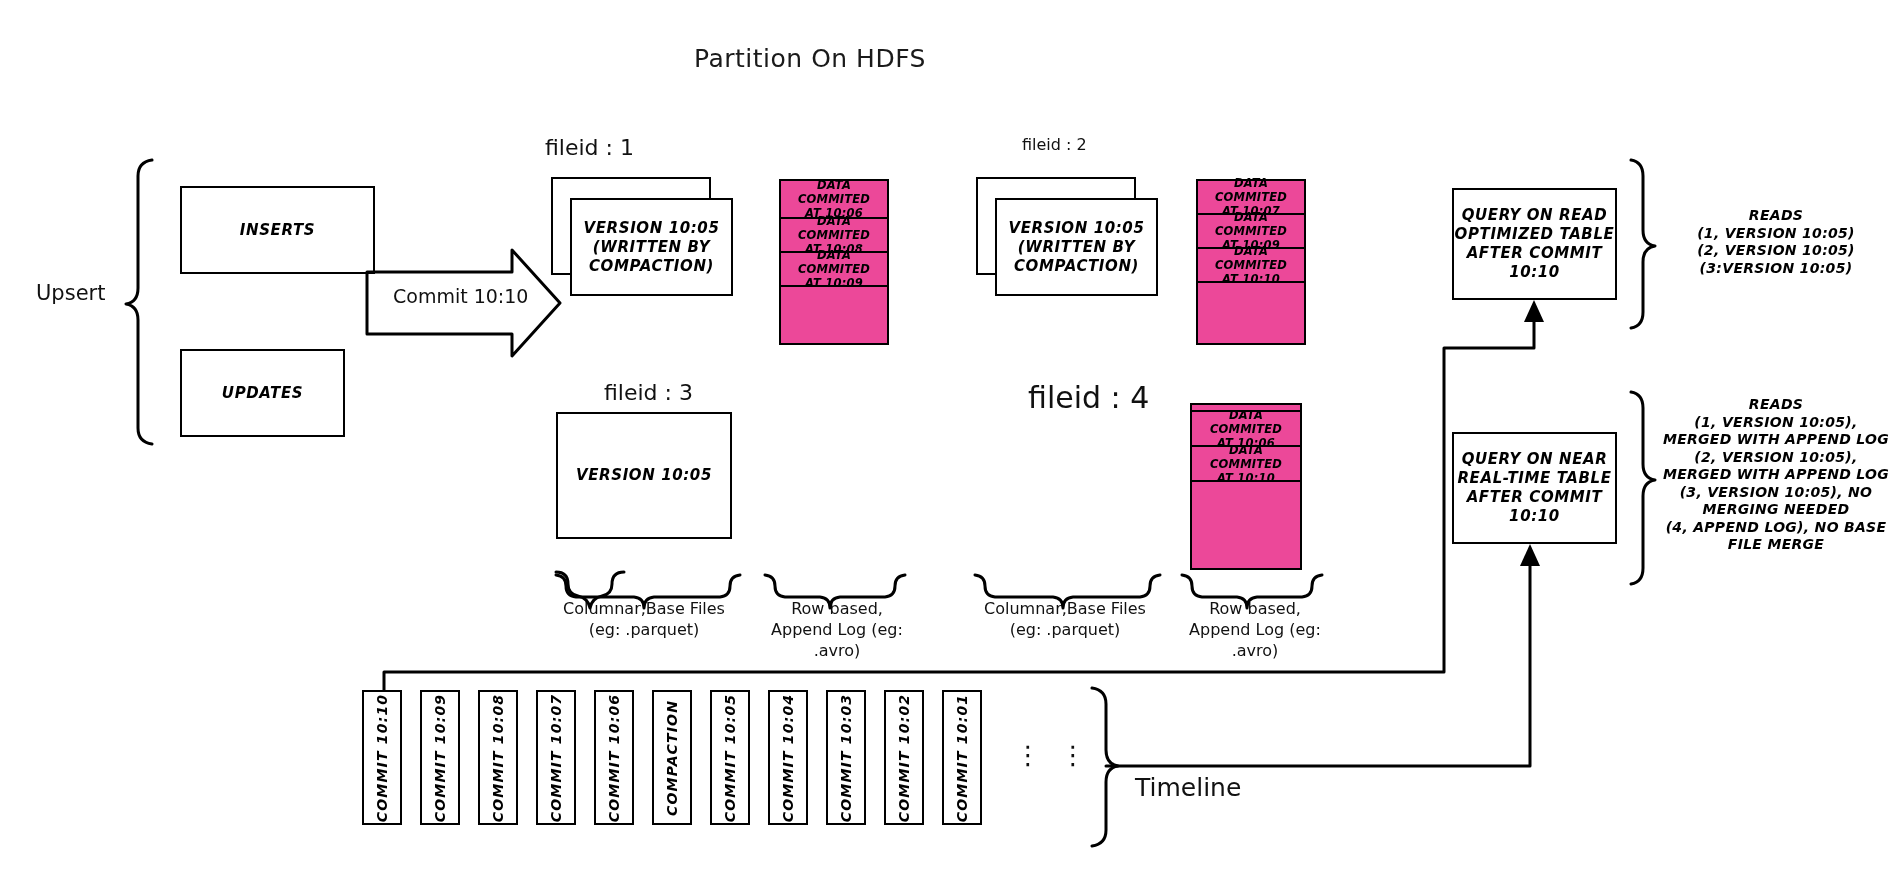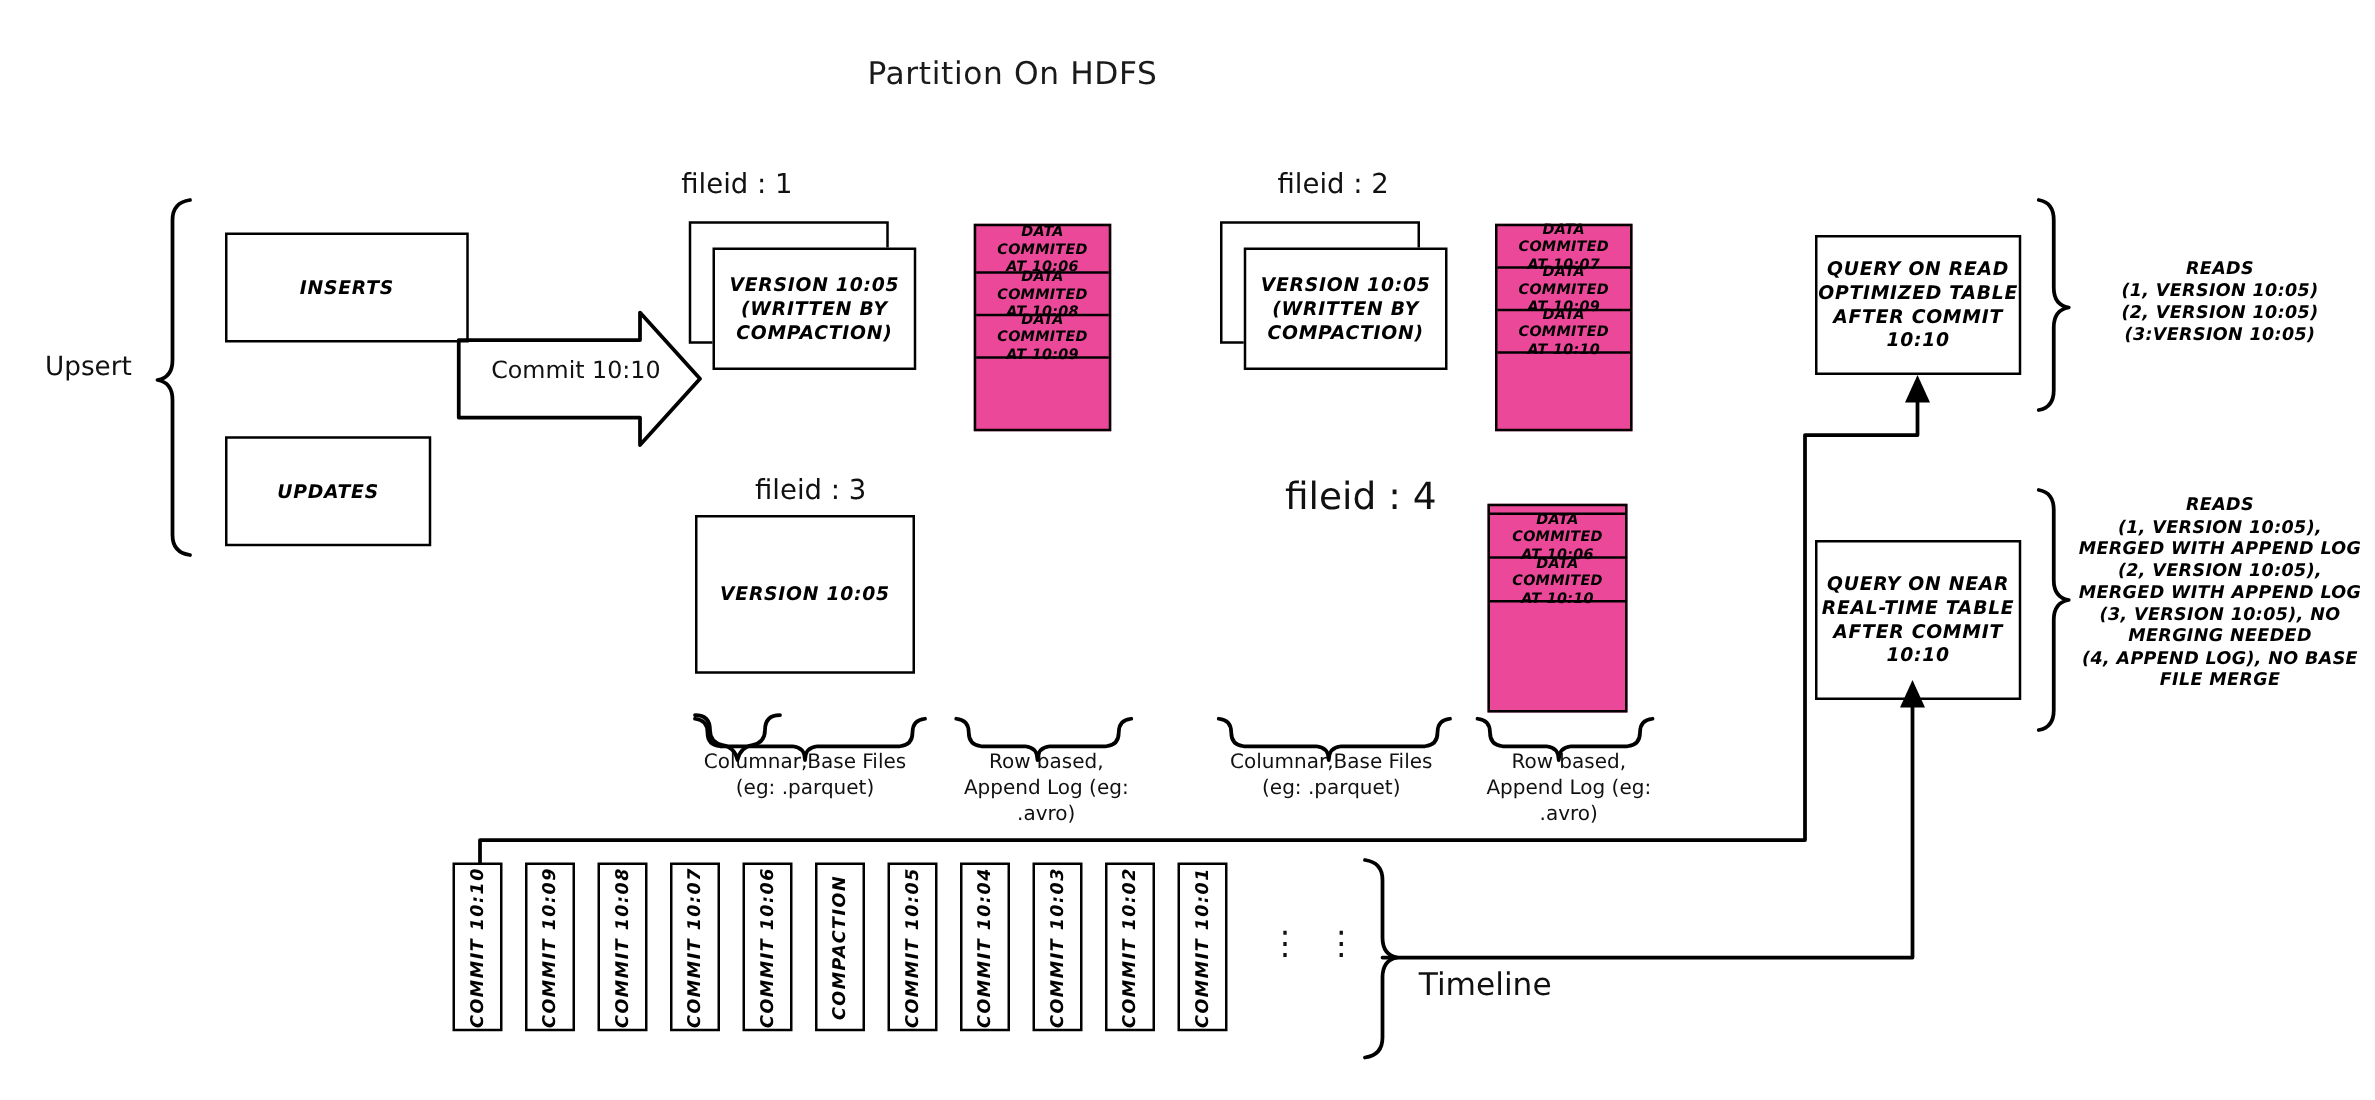--- a/index.html
+++ b/index.html
@@ -167,21 +167,21 @@
     </div>
     <div class="logrow" style="height:34px;">
       <span class="log-label multiline">DATA COMMITED<br>AT 10:08</span>
     </div>
     <div class="logrow" style="height:34px;">
       <span class="log-label multiline">DATA COMMITED<br>AT 10:09</span>
     </div>
     <div class="logrow spacer" style="height:55px;"></div>
   </div>
 
-  <div class="abs plain-text" style="left:1022px; top:135px; font-size:22px;">fileid : 2</div>
+  <div class="abs plain-text" style="left:1022px; top:135px; font-size:16px;">fileid : 2</div>
 
   <div class="abs box-back" style="left:976px; top:177px; width:160px; height:98px;"></div>
   <div class="abs box" style="left:995px; top:198px; width:163px; height:98px;">
     <span class="bold-label multiline">VERSION 10:05<br>(WRITTEN BY<br>COMPACTION)</span>
   </div>
 
   <div class="abs logstack" style="left:1196px; top:179px; width:110px; height:166px;">
     <div class="logrow" style="height:34px;">
       <span class="log-label multiline">DATA COMMITED<br>AT 10:07</span>
     </div>
@@ -215,21 +215,21 @@
 
   <div class="abs caption-text multiline" style="left:534px; top:598px; width:220px;">Columnar,Base Files<br>(eg: .parquet)</div>
   <div class="abs caption-text multiline" style="left:757px; top:598px; width:160px;">Row based,<br>Append Log  (eg:<br>.avro)</div>
   <div class="abs caption-text multiline" style="left:955px; top:598px; width:220px;">Columnar,Base Files<br>(eg: .parquet)</div>
   <div class="abs caption-text multiline" style="left:1175px; top:598px; width:160px;">Row based,<br>Append Log  (eg:<br>.avro)</div>
 
   <div class="abs box" style="left:1452px; top:188px; width:165px; height:112px;">
     <span class="bold-label multiline">QUERY ON READ<br>OPTIMIZED TABLE<br>AFTER COMMIT<br>10:10</span>
   </div>
 
-  <div class="abs box" style="left:1452px; top:432px; width:165px; height:128px;">
+  <div class="abs box" style="left:1452px; top:432px; width:165px; height:112px;">
     <span class="bold-label multiline">QUERY ON NEAR<br>REAL-TIME TABLE<br>AFTER COMMIT<br>10:10</span>
   </div>
 
   <div class="abs reads-label multiline" style="left:1652px; top:207px; width:248px;">READS<br>(1, VERSION 10:05)<br>(2, VERSION 10:05)<br>(3:VERSION 10:05)</div>
 
   <div class="abs reads-label multiline" style="left:1650px; top:396px; width:252px;">READS<br>(1, VERSION 10:05),<br>MERGED WITH APPEND LOG<br>(2, VERSION 10:05),<br>MERGED WITH APPEND LOG<br>(3, VERSION 10:05), NO<br>MERGING NEEDED<br>(4, APPEND LOG), NO BASE<br>FILE MERGE</div>
 
   <div id="timeline-row" class="abs" style="left:362px; top:690px; width:640px; height:135px;">
       <div class="commit-box abs" style="left: 0px; top: 0px; width: 40px; height: 135px;">
         <span class="commit-text">COMMIT  10:10</span>

